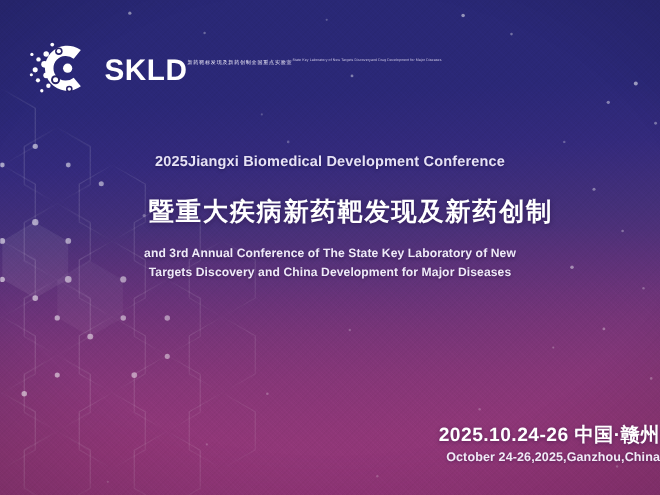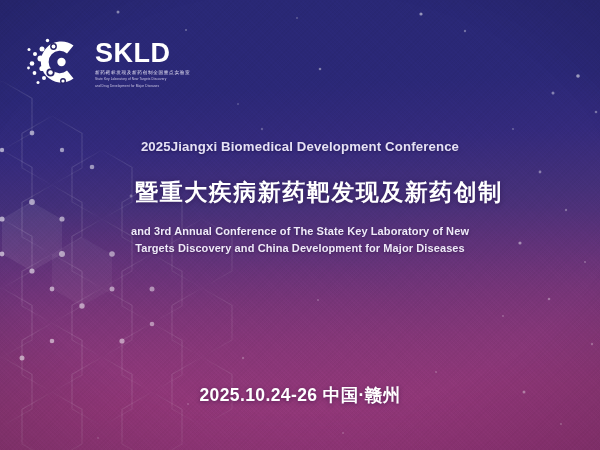--- a/index.html
+++ b/index.html
@@ -64,21 +64,21 @@
     position: absolute;
     left: 26px;
     top: 33px;
     display: flex;
     align-items: center;
     gap: 7px;
   }
   #logo-mark { display: block; }
   #logo-words {
     display: flex;
-    flex-direction: column;
+    flex-direction: row;
     justify-content: center;
     padding-top: 4px;
   }
   #skld-word {
     font-size: 27px;
     font-weight: bold;
     letter-spacing: 0.5px;
     color: #ffffff;
     line-height: 1;
   }
@@ -146,21 +146,21 @@
     text-shadow: 0 1px 3px rgba(30,10,60,0.45);
   }
   #en-block { margin-top: 16px; }
 
   
   #venue {
     position: absolute;
     left: 0;
     right: 0;
     top: 383px;
-    text-align: center;
+    text-align: right;
   }
   #date-cn {
     font-size: 17.5px;
     font-weight: bold;
     color: #ffffff;
     letter-spacing: 0.4px;
     text-shadow: 0 1px 4px rgba(40,10,60,0.5);
   }
   #date-en {
     font-size: 11.4px;
@@ -342,16 +342,17 @@
 
 
       <div id="en-block">
         <div class="en-body">and 3rd Annual Conference of  The State Key Laboratory of New</div>
         <div class="en-body">Targets Discovery and China Development for Major Diseases</div>
       </div>
     </div>
 
     <div id="venue">
       <div id="date-cn">2025.10.24-26 中国·赣州</div>
+      <div id="date-en">October 24-26,2025,Ganzhou,China</div>
     </div>
 
   </div>
 </div>
 
 </body></html>

